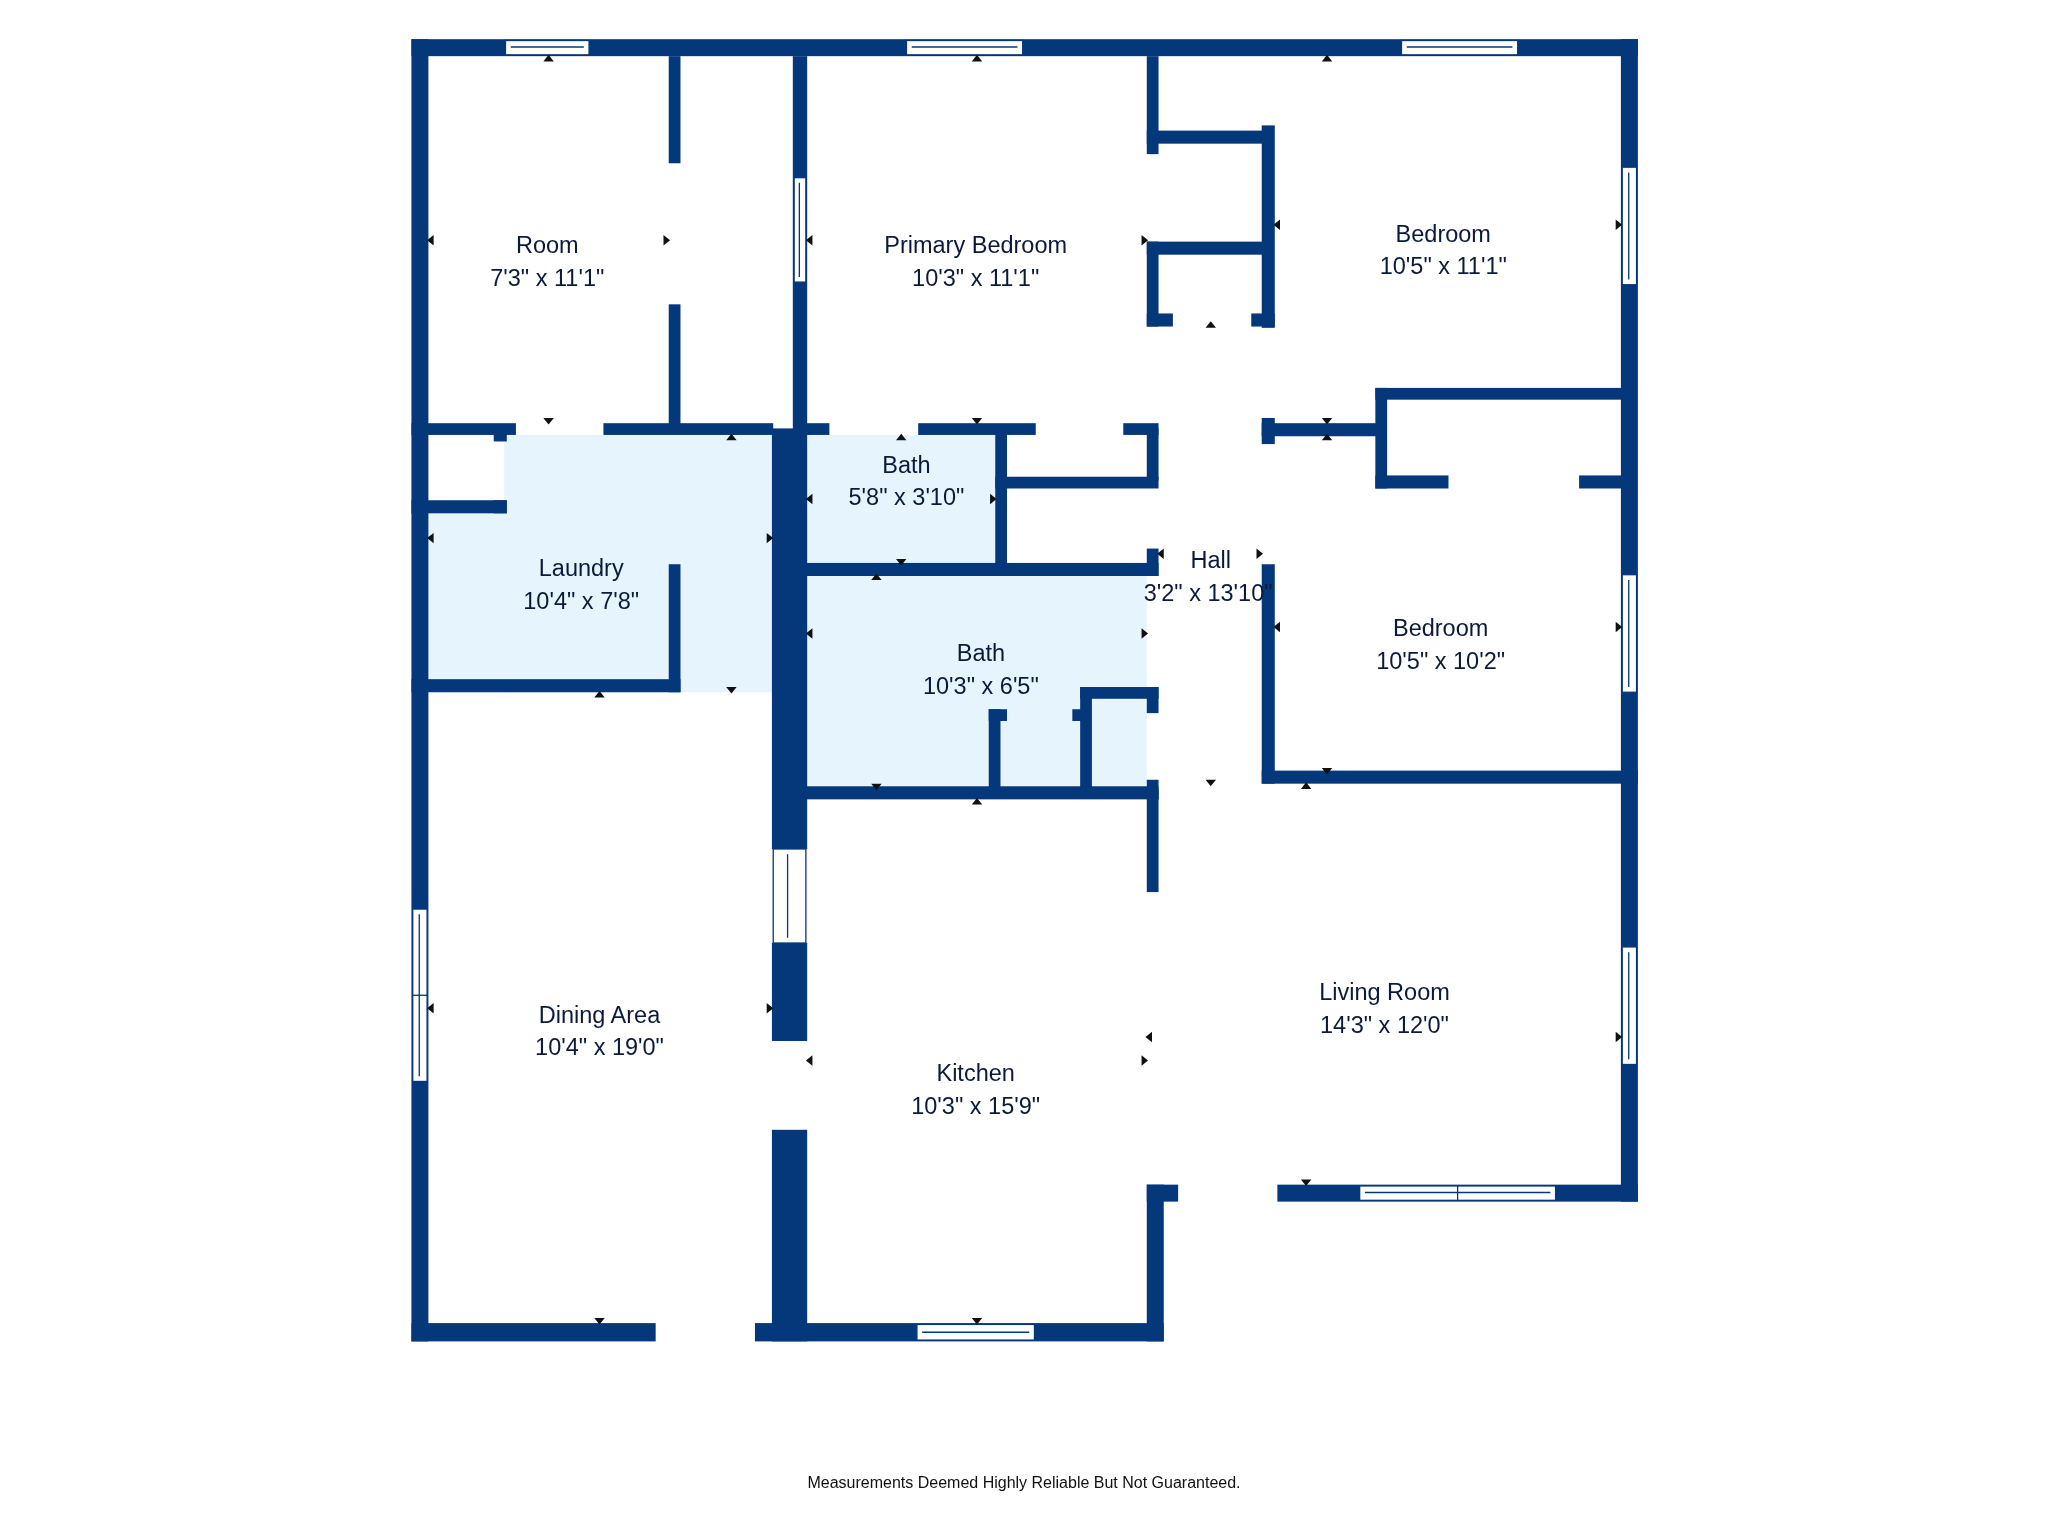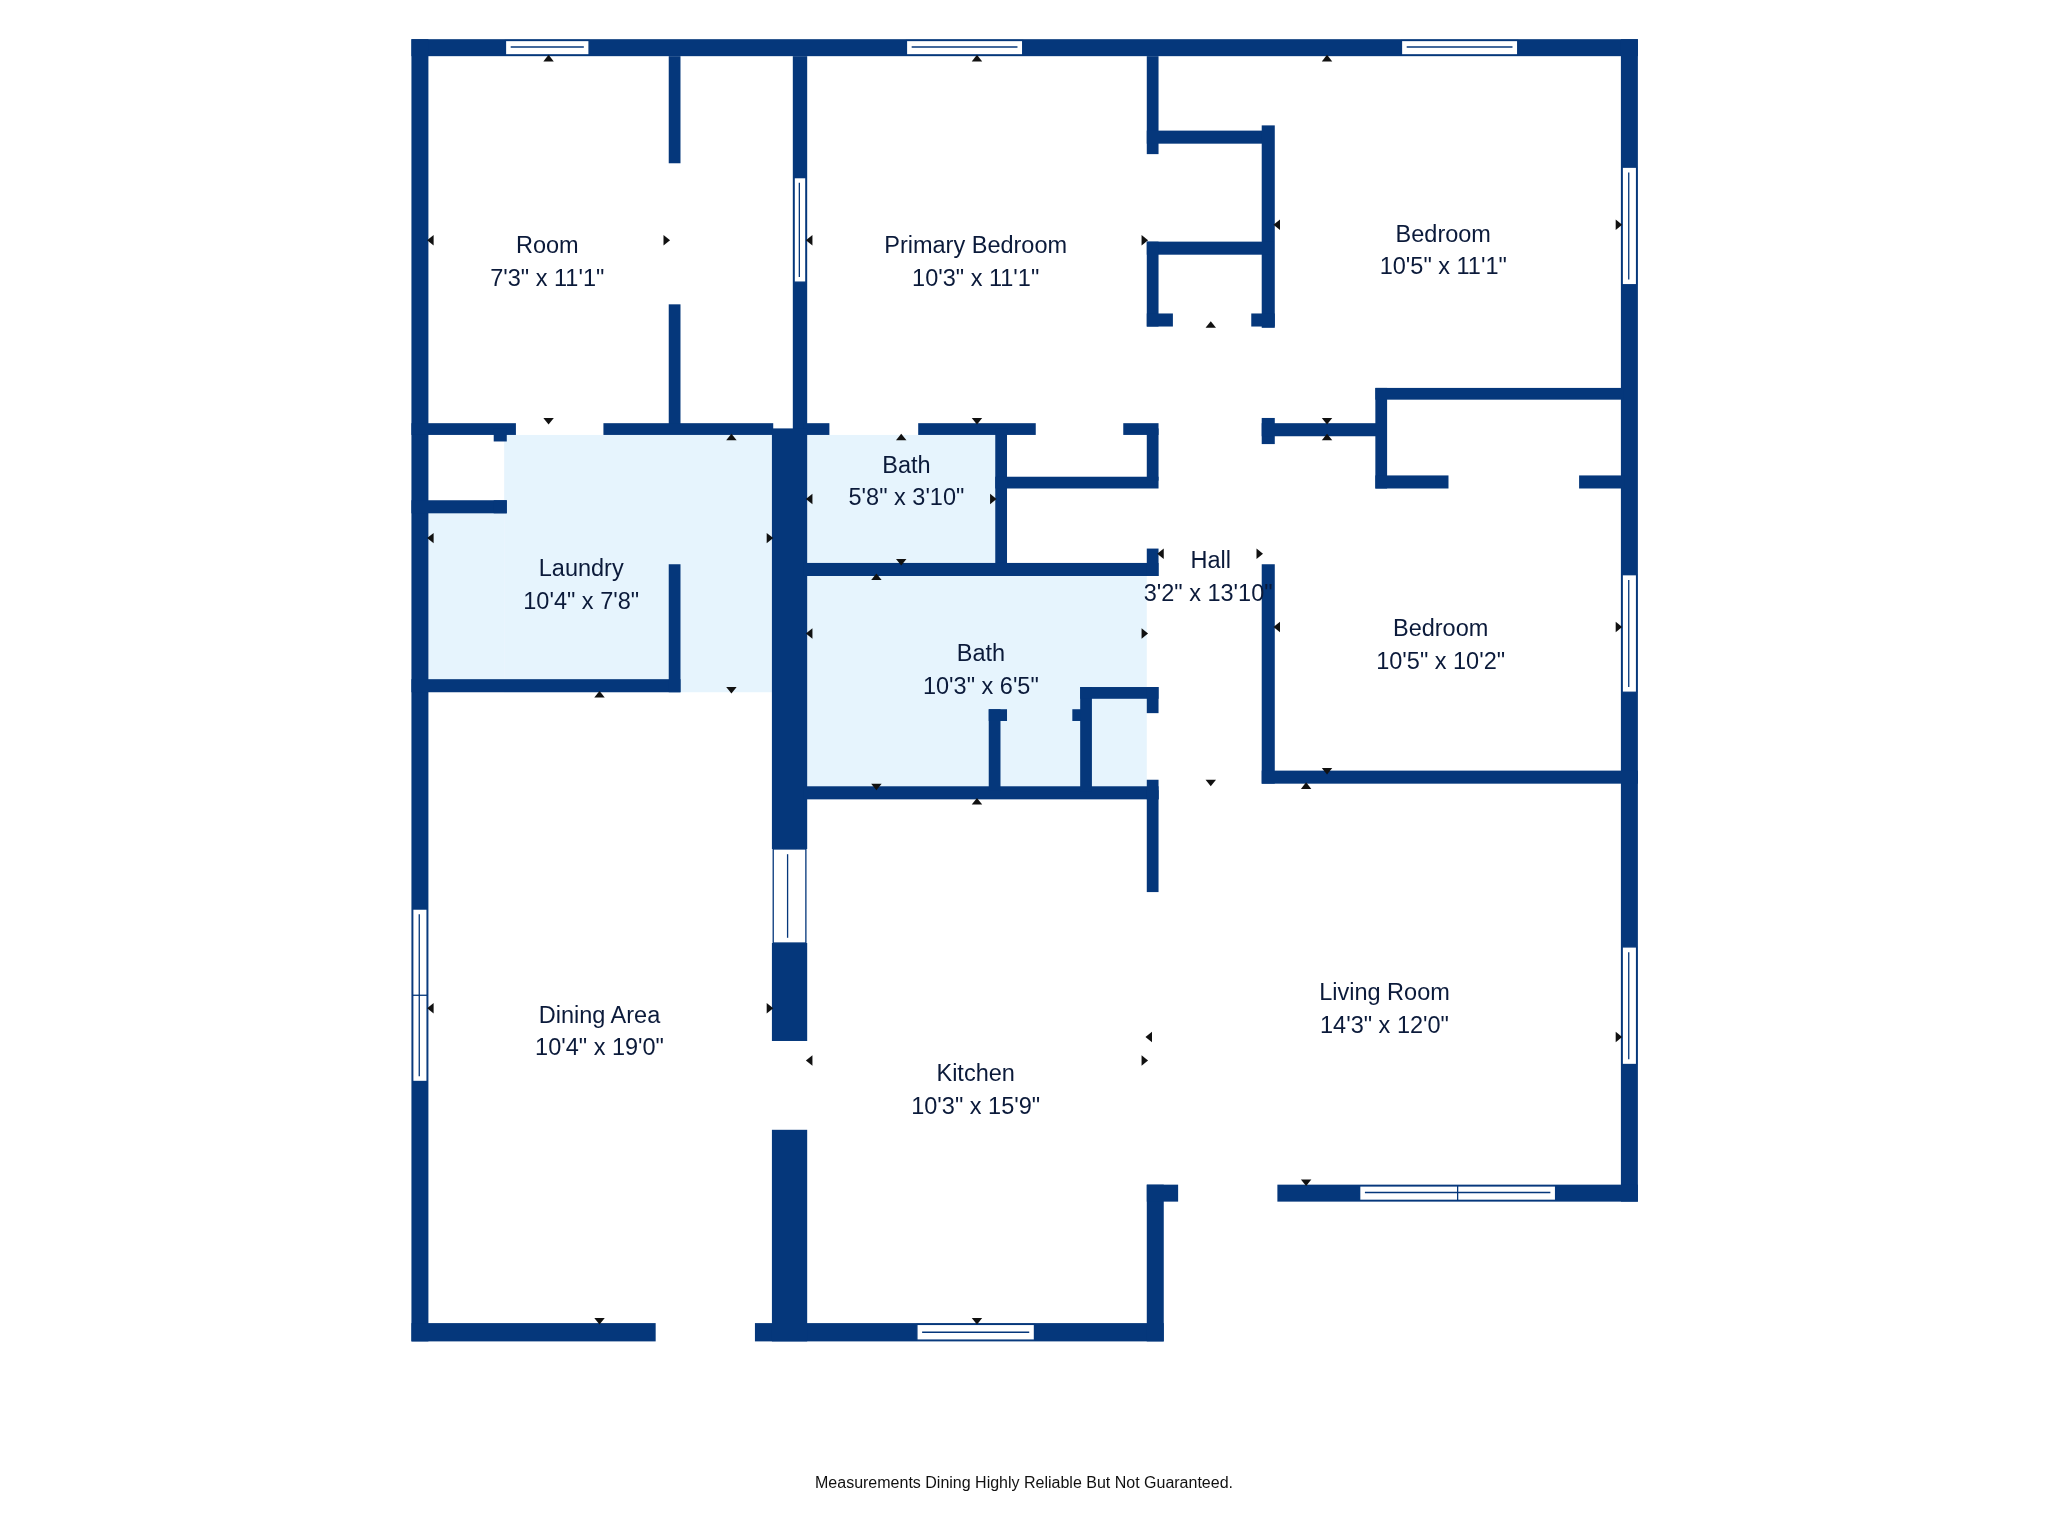--- a/index.html
+++ b/index.html
@@ -219,13 +219,13 @@
       <text class="room-name" x="747" y="828">Kitchen</text>
       <text class="room-dim" x="747" y="853">10'3" x 15'9"</text>
     </g>
     <g>
       <text class="room-name" x="1060" y="766">Living Room</text>
       <text class="room-dim" x="1060" y="791">14'3" x 12'0"</text>
     </g>
   </g>
 </svg>
 
-<div class="footer">Measurements Dining Highly Reliable But Not Guaranteed.</div>
+<div class="footer">Measurements Deemed Highly Reliable But Not Guaranteed.</div>
 
 </body></html>

